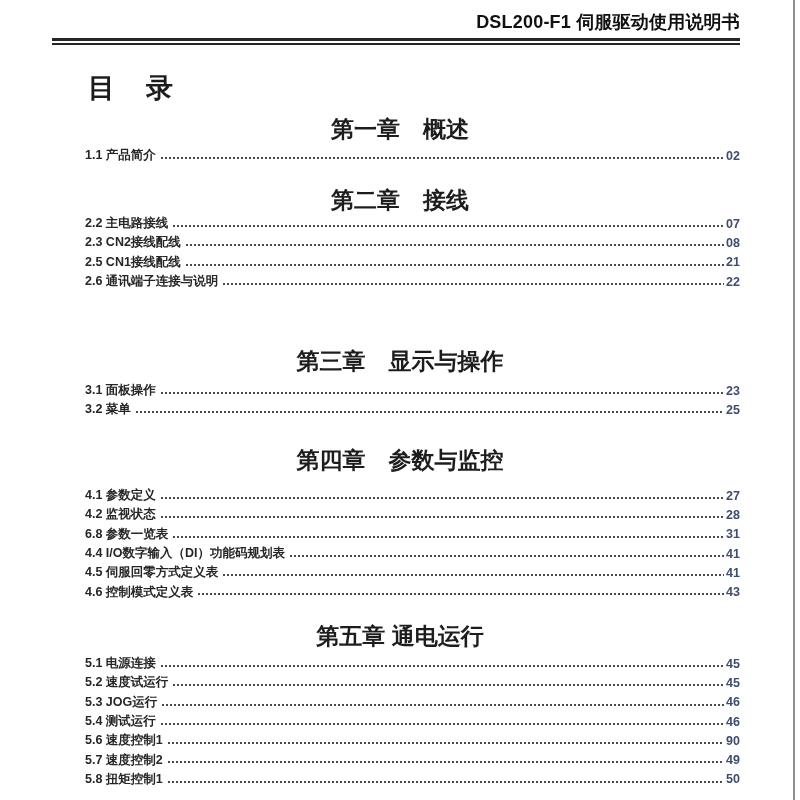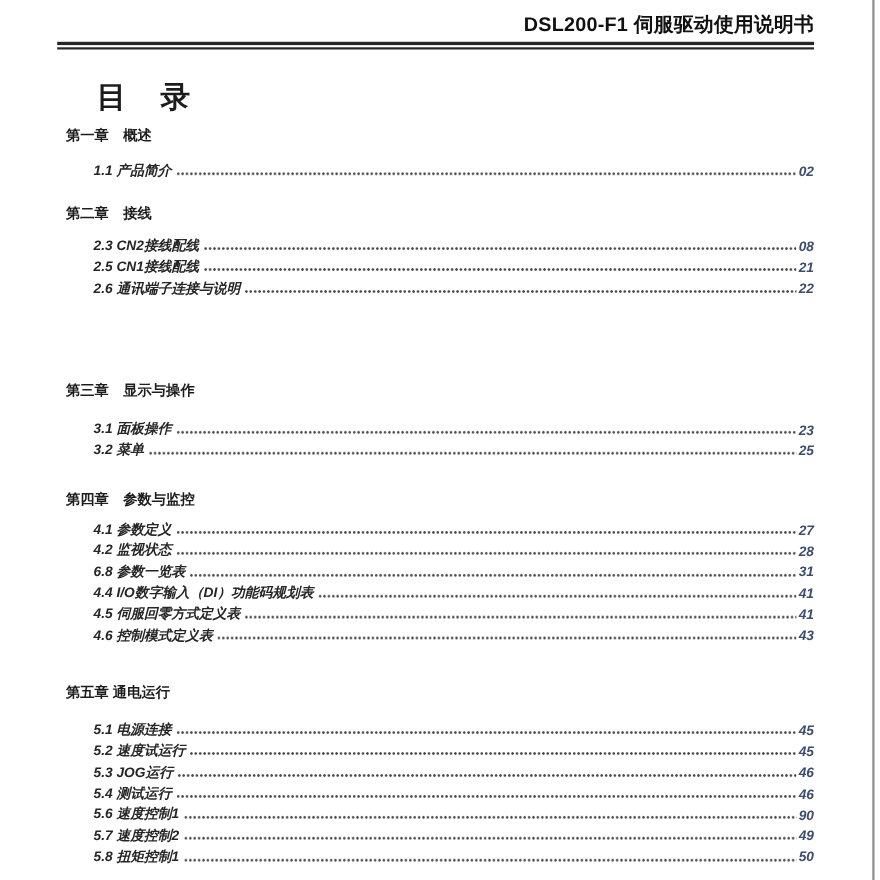--- a/index.html
+++ b/index.html
@@ -20,29 +20,29 @@
   .double-rule { position: absolute; top: 38px; left: 52px; width: 688px; }
   .rule-top    { height: 3px; background: #262626; }
   .rule-bottom { height: 2px; background: #262626; margin-top: 2px; }
   .toc-title {
     position: absolute; top: 70px; left: 88px; margin: 0;
     font-size: 27px; font-weight: bold; color: #1c1c1c;
     letter-spacing: 2px; white-space: pre;
   }
   .chapter-heading {
     position: absolute; left: 60px; width: 680px;
-    text-align: left;
-    font-size: 13px; font-weight: bold; color: #1d1d1d;
+    text-align: center;
+    font-size: 23px; font-weight: bold; color: #1d1d1d;
     white-space: pre;
   }
   .toc-list { position: absolute; left: 85px; width: 655px; }
   .toc-row {
     display: flex; align-items: center;
     height: 19.3px;
-    font-size: 12.5px; font-weight: 600; color: #262626; font-style: italic;
+    font-size: 12.5px; font-weight: 600; color: #262626;
   }
   .toc-label { white-space: nowrap; }
   .toc-leader {
     flex: 1; height: 100%;
     margin: 0 2px 0 4px;
     background-image: radial-gradient(circle, #4a4a4a 1px, rgba(0,0,0,0) 1.3px);
     background-size: 4px 6px;
     background-repeat: repeat-x;
     background-position: 0 9px;
   }
@@ -70,20 +70,25 @@
   <div class="toc-row">
     <span class="toc-label">1.1 产品简介</span>
     <span class="toc-leader"></span>
     <span class="toc-page">02</span>
   </div>
 </div>
 
 <div class="chapter-heading" style="top:185px">第二章　接线</div>
 <div class="toc-list" style="top:214px">
 
+  <div class="toc-row">
+    <span class="toc-label">2.2 主电路接线</span>
+    <span class="toc-leader"></span>
+    <span class="toc-page">07</span>
+  </div>
 
   <div class="toc-row">
     <span class="toc-label">2.3 CN2接线配线</span>
     <span class="toc-leader"></span>
     <span class="toc-page">08</span>
   </div>
 
 
   <div class="toc-row">
     <span class="toc-label">2.5 CN1接线配线</span>
@@ -107,21 +112,21 @@
   </div>
 
   <div class="toc-row">
     <span class="toc-label">3.2 菜单</span>
     <span class="toc-leader"></span>
     <span class="toc-page">25</span>
   </div>
 </div>
 
 <div class="chapter-heading" style="top:445px">第四章　参数与监控</div>
-<div class="toc-list" style="top:472px">
+<div class="toc-list" style="top:486px">
   <div class="toc-row">
     <span class="toc-label">4.1 参数定义</span>
     <span class="toc-leader"></span>
     <span class="toc-page">27</span>
   </div>
 
   <div class="toc-row">
     <span class="toc-label">4.2 监视状态</span>
     <span class="toc-leader"></span>
     <span class="toc-page">28</span>

